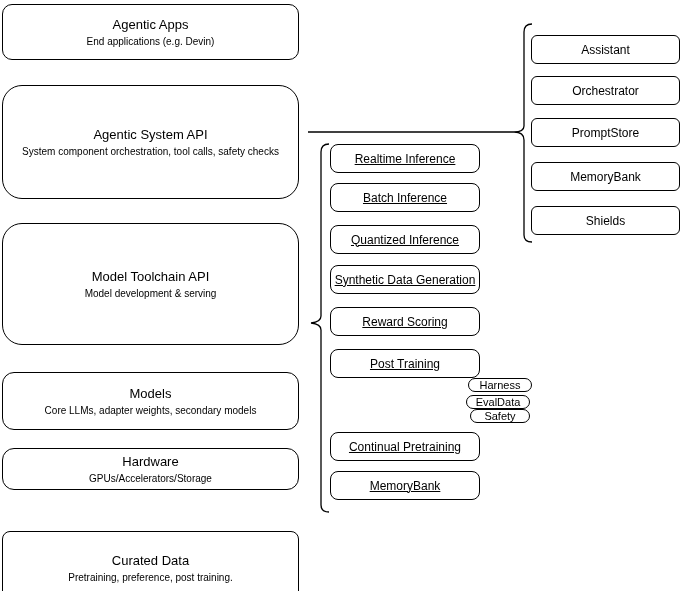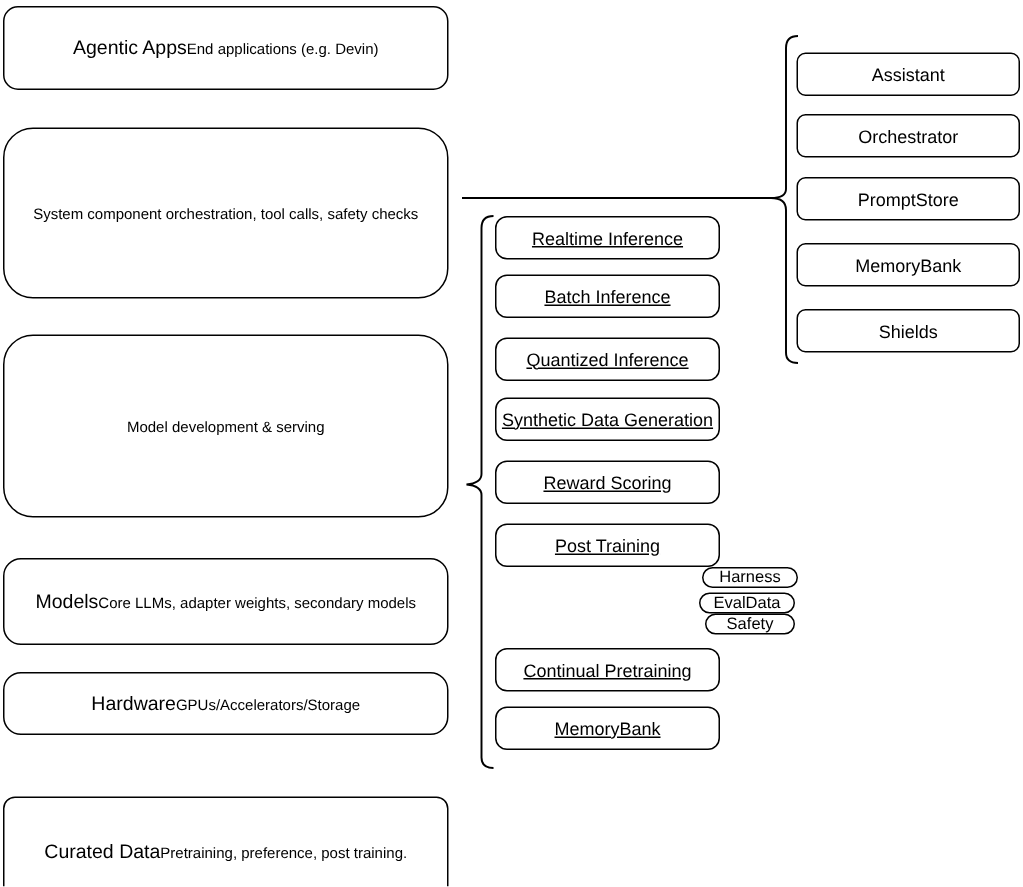--- a/index.html
+++ b/index.html
@@ -19,21 +19,21 @@
     width: 682px; height: 591px;
     z-index: 1;
   }
   .lbox {
     position: absolute;
     left: 2px;
     width: 297px;
     border: 1px solid #000;
     background: #fff;
     display: flex;
-    flex-direction: row;
+    flex-direction: column;
     align-items: center;
     justify-content: center;
     text-align: center;
     z-index: 2;
   }
   .lbox .t { font-size: 13px; line-height: 16px; }
   .lbox .s { font-size: 10px; line-height: 13px; margin-top: 2px; white-space: nowrap; }
   .mbox {
     position: absolute;
     left: 330px;
@@ -90,24 +90,26 @@
     <path d="M 329 144 Q 321 144 321 152 L 321 316 Q 321 322 311 323 Q 321 324 321 330 L 321 505 Q 321 512 329 512" stroke="#000000" stroke-width="1.3" fill="none"></path>
     <path d="M 532 24 Q 524 24 524 32 L 524 126 Q 524 132 514 132 Q 524 132 524 140 L 524 235 Q 524 242 532 242" stroke="#000000" stroke-width="1.3" fill="none"></path>
   </svg>
 
   <div class="lbox" style="top:4px;height:56px;border-radius:10px">
     <div class="t">Agentic Apps</div>
     <div class="s">End applications (e.g. Devin)</div>
   </div>
 
   <div class="lbox" style="top:85px;height:114px;border-radius:20px">
+    <div class="t">Agentic System API</div>
     <div class="s">System component orchestration, tool calls, safety checks</div>
   </div>
 
   <div class="lbox" style="top:223px;height:122px;border-radius:20px">
+    <div class="t">Model Toolchain API</div>
     <div class="s">Model development &amp; serving</div>
   </div>
 
   <div class="lbox" style="top:372px;height:58px;border-radius:12px">
     <div class="t">Models</div>
     <div class="s">Core LLMs, adapter weights, secondary models</div>
   </div>
 
   <div class="lbox" style="top:448px;height:42px;border-radius:12px">
     <div class="t">Hardware</div>

